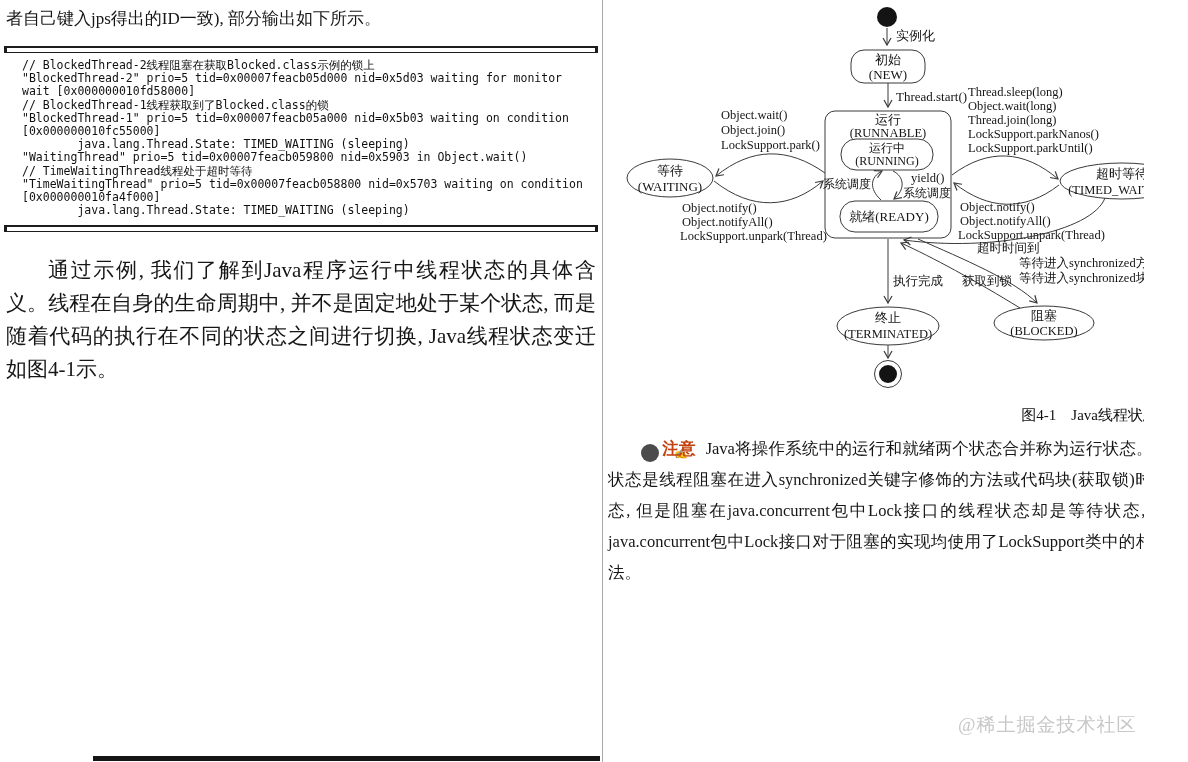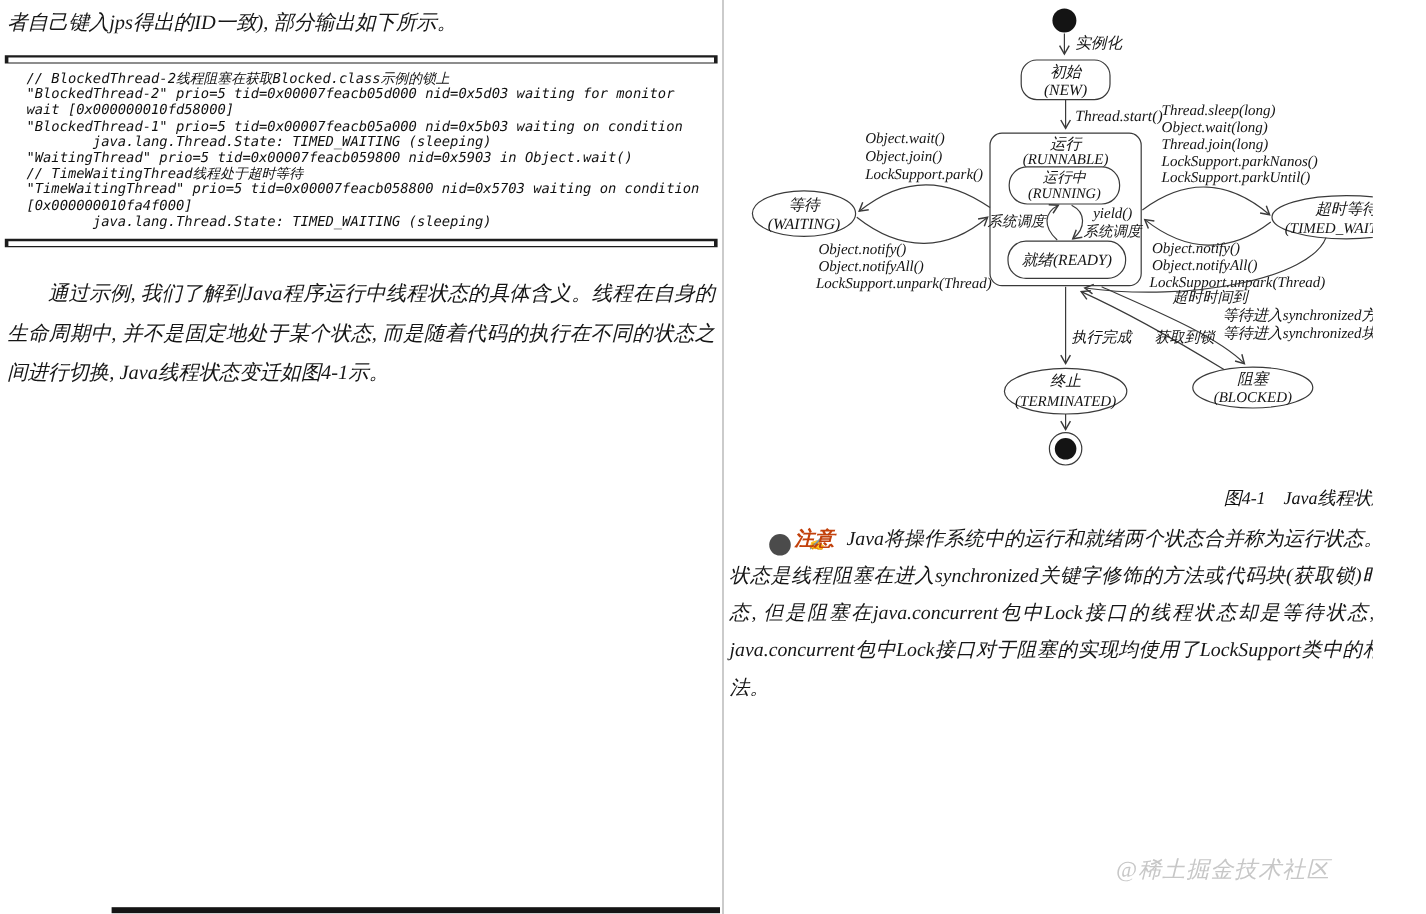--- a/index.html
+++ b/index.html
@@ -1,44 +1,44 @@
 <!DOCTYPE html>
 <html><head>
 <meta charset="utf-8">
 <style>
   html,body{margin:0;padding:0;background:#ffffff;}
   .page{position:relative;width:1144px;height:762px;background:#fff;overflow:hidden;
-        font-family:"Liberation Serif","DejaVu Serif",serif;color:#161616;font-style:italic;}
+        font-family:"Liberation Serif","DejaVu Serif",serif;color:#161616;}
   
   .left-col{position:absolute;left:0;top:0;width:600px;}
   .intro{margin:6px 4px 0 6px;font-size:17px;line-height:26px;}
   .codeblock{margin:14px 2px 0 4px;}
   .rule{height:4px;border-top:2px solid #1c1c1c;border-bottom:1px solid #1c1c1c;
         border-left:3px solid #1c1c1c;border-right:3px solid #1c1c1c;}
   .code-lines{padding:6px 0 8px 18px;}
   .code-line{font-family:"DejaVu Sans Mono","Liberation Mono",monospace;
              font-size:11.5px;line-height:13.2px;white-space:pre;color:#101010;}
-  .left-para{margin:22px 4px 0 6px;font-size:17px;line-height:33px;
+  .left-para{margin:22px 4px 0 6px;font-size:21px;line-height:33px;
              text-align:justify;text-indent:2em;}
   .bottom-bar{position:absolute;left:93px;top:756px;width:507px;height:5px;background:#151515;}
   
   .divider{position:absolute;left:602px;top:0;width:1px;height:762px;background:#a9a9a9;}
   
   .right-col{position:absolute;left:600px;top:0;width:588px;}
   .diagram-svg{display:block;}
   .fig-caption{text-align:right;font-size:15px;margin-top:6px;color:#111;}
   .right-para{margin:16px 2px 0 8px;font-size:17.5px;line-height:38px;
               text-align:justify;text-indent:2em;}
   .note-para{margin:8px 2px 0 8px;font-size:16.5px;line-height:31px;
              text-align:justify;text-indent:2em;}
   .note-icon{display:inline-block;width:18px;height:18px;border-radius:50%;
              background:#4b4b4b;color:#fff;font-size:11px;line-height:18px;
              text-align:center;vertical-align:-3px;margin-right:3px;}
   .note-label{color:#c2410c;font-weight:bold;margin-right:10px;}
-  .watermark{position:absolute;left:930px;top:712px;font-size:19px;color:#c7c7c7;letter-spacing:1px;}
+  .watermark{position:absolute;left:958px;top:712px;font-size:19px;color:#c7c7c7;letter-spacing:1px;}
   
   .st{font-family:"Liberation Serif","DejaVu Serif",serif;fill:#141414;}
   .s13{font-size:13px;} .s125{font-size:12.5px;} .s12{font-size:12px;}
   .mid{text-anchor:middle;}
   .shape{fill:#fff;stroke:#3a3a3a;stroke-width:1;}
   .edge{fill:none;stroke:#3a3a3a;stroke-width:1;}
 </style>
 </head>
 <body>
 
@@ -46,21 +46,23 @@
 
   <div class="left-col">
     <p class="intro">者自己键入jps得出的ID一致), 部分输出如下所示。</p>
 
     <div class="codeblock">
       <div class="rule"></div>
       <div class="code-lines">
         <div class="code-line">// BlockedThread-2线程阻塞在获取Blocked.class示例的锁上</div>
         <div class="code-line">"BlockedThread-2" prio=5 tid=0x00007feacb05d000 nid=0x5d03 waiting for monitor</div>
         <div class="code-line">wait [0x000000010fd58000]</div>
+        <div class="code-line">// BlockedThread-1线程获取到了Blocked.class的锁</div>
         <div class="code-line">"BlockedThread-1" prio=5 tid=0x00007feacb05a000 nid=0x5b03 waiting on condition</div>
+        <div class="code-line">[0x000000010fc55000]</div>
         <div class="code-line">        java.lang.Thread.State: TIMED_WAITING (sleeping)</div>
         <div class="code-line">"WaitingThread" prio=5 tid=0x00007feacb059800 nid=0x5903 in Object.wait()</div>
         <div class="code-line">// TimeWaitingThread线程处于超时等待</div>
         <div class="code-line">"TimeWaitingThread" prio=5 tid=0x00007feacb058800 nid=0x5703 waiting on condition</div>
         <div class="code-line">[0x000000010fa4f000]</div>
         <div class="code-line">        java.lang.Thread.State: TIMED_WAITING (sleeping)</div>
       </div>
       <div class="rule"></div>
     </div>
 

